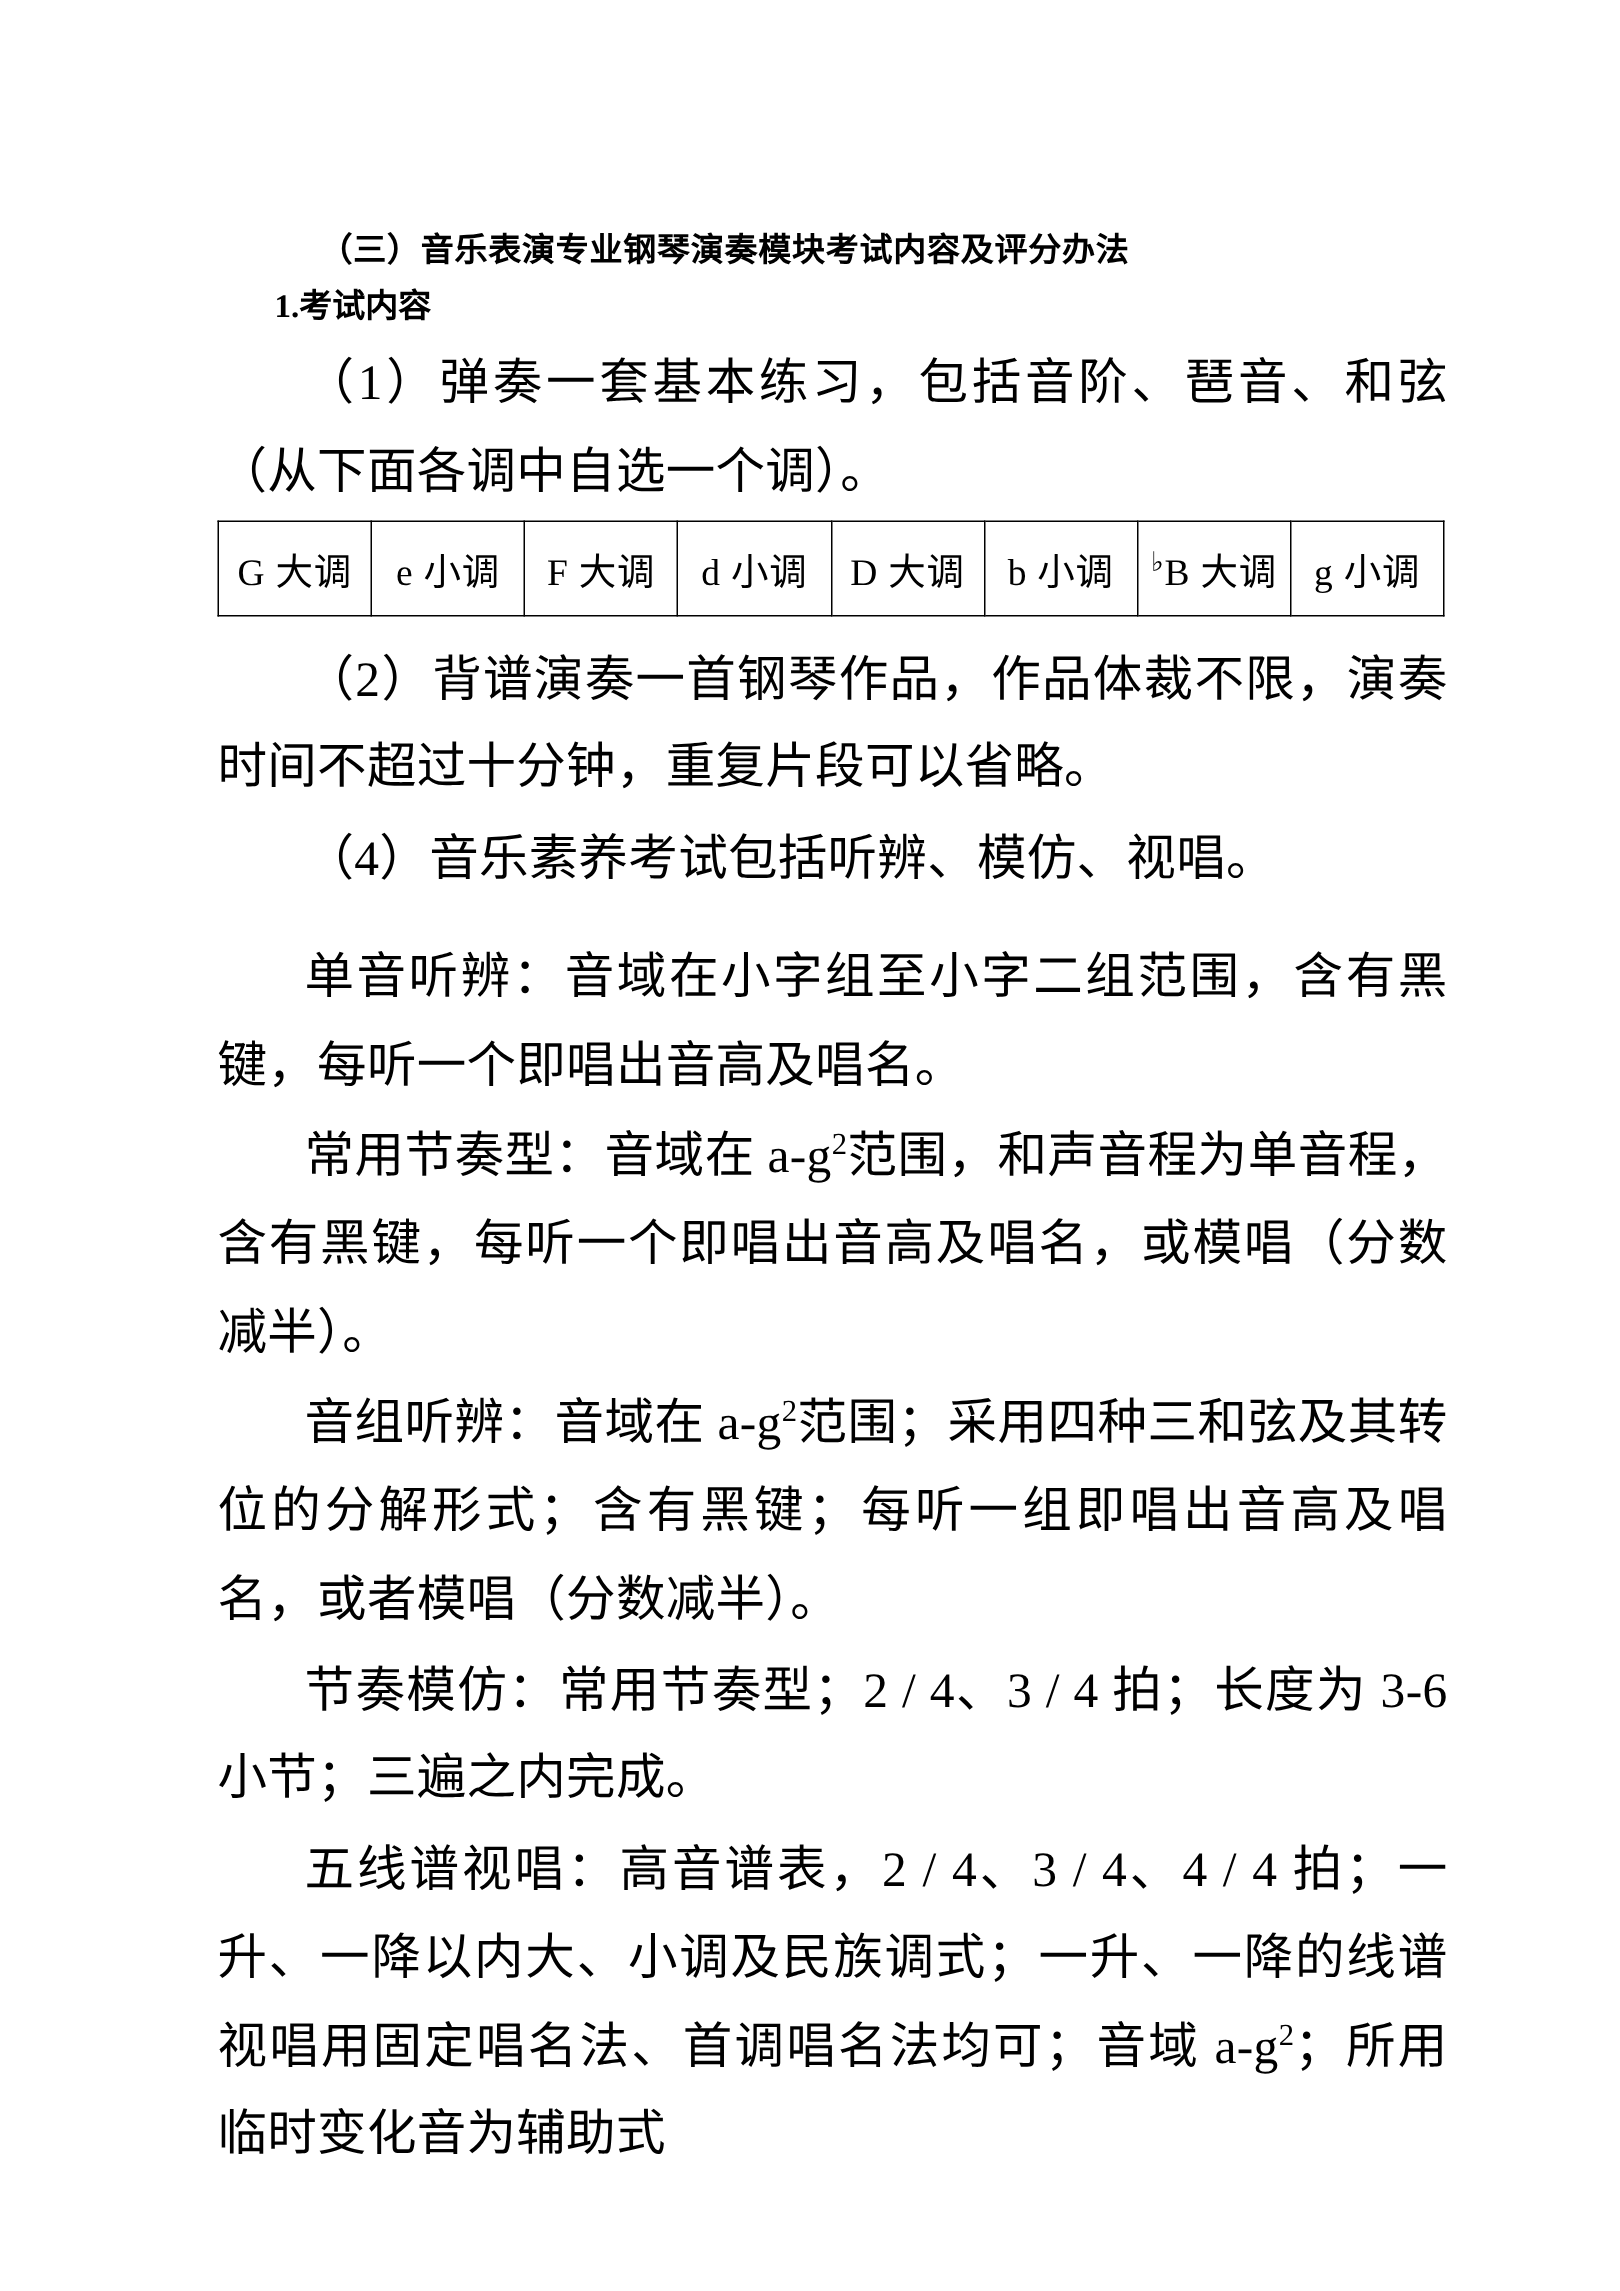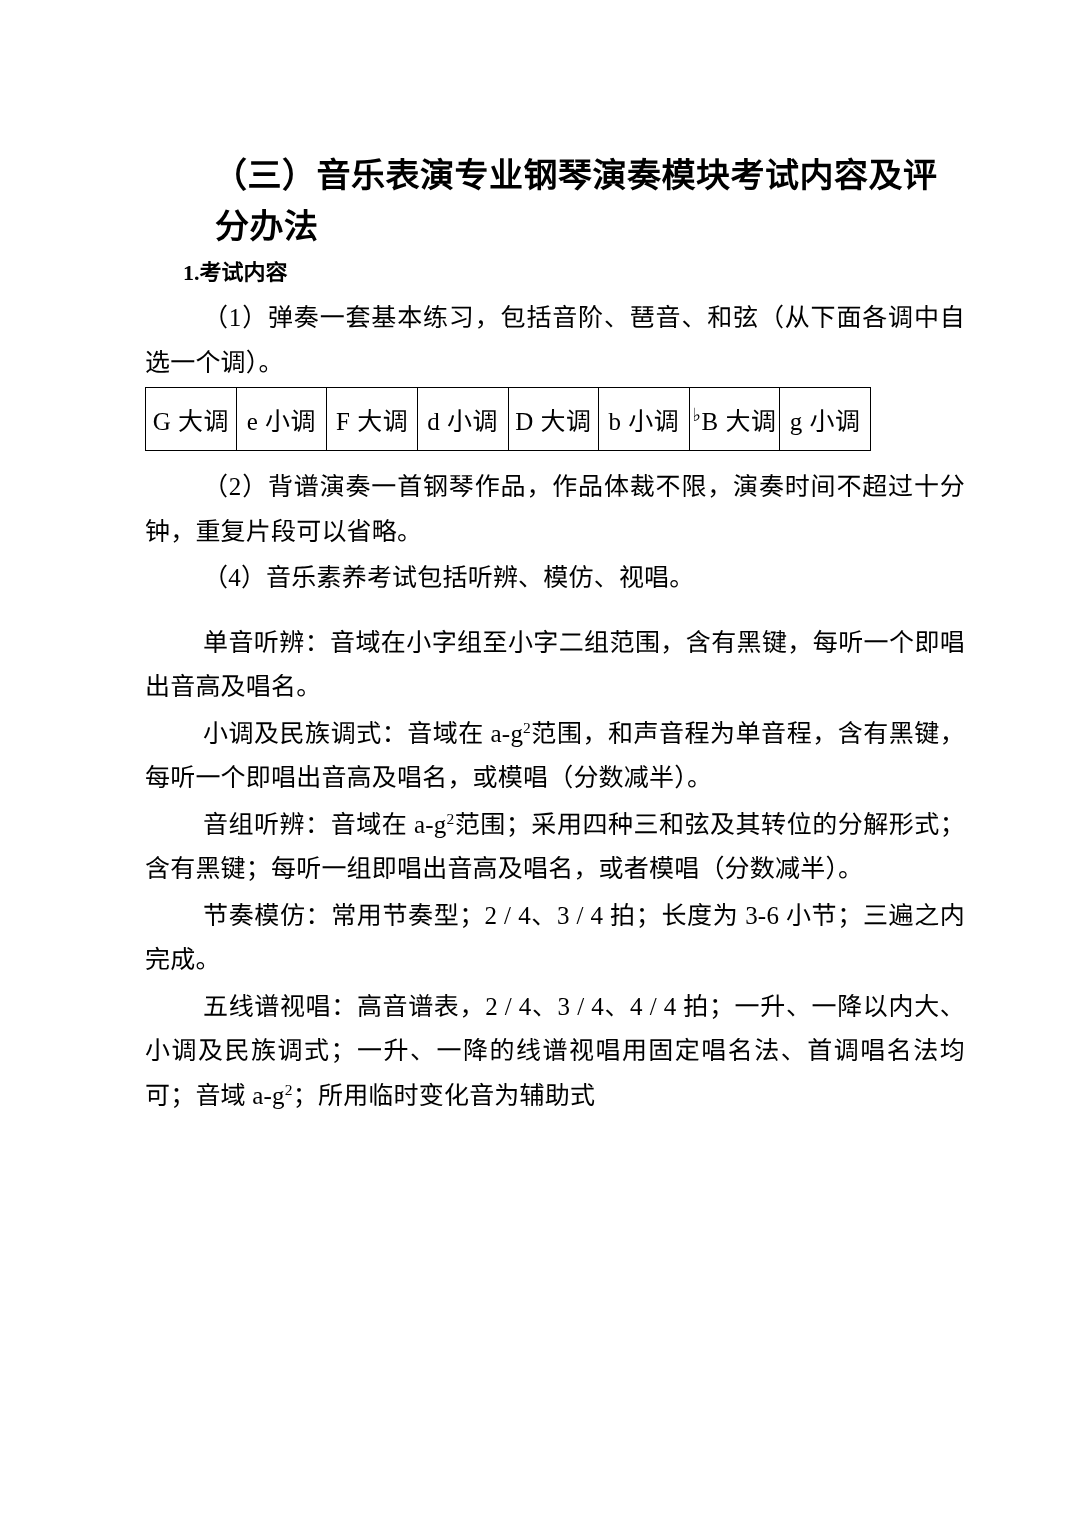--- a/index.html
+++ b/index.html
@@ -24,50 +24,50 @@
     padding: 0;
     box-sizing: border-box;
   }
   .content {
     position: absolute;
     left: 145px;
     top: 150px;
     width: 820px;
   }
   .heading {
-    font-size: 34px;
+    font-size: 22px;
     font-weight: bold;
     line-height: 1.5;
     letter-spacing: 0.5px;
     text-align: left;
     margin: 0 0 4px 0;
     padding-left: 70px;
     text-indent: -2px;
   }
   .subheading {
     font-size: 22px;
     font-weight: bold;
     line-height: 1.55;
     margin: 0 0 6px 0;
     padding-left: 38px;
   }
   p.para {
-    font-size: 25px;
+    font-size: 33px;
     line-height: 1.78;
     margin: 0 0 2px 0;
     text-align: justify;
     text-indent: 58px;
     letter-spacing: 0.2px;
   }
   .gap-md { height: 18px; }
 
   table.keytable {
     border-collapse: collapse;
     margin: 0 0 14px 0;
-    width: 726px;
+    width: 818px;
     table-layout: fixed;
   }
   table.keytable td {
     border: 1.5px solid #000000;
     height: 62px;
     text-align: center;
     vertical-align: middle;
     font-size: 25px;
     letter-spacing: 0.5px;
     padding: 0 2px;
@@ -112,21 +112,21 @@
     </table>
 
     <p class="para">（2）背谱演奏一首钢琴作品，作品体裁不限，演奏时间不超过十分钟，重复片段可以省略。</p>
 
     <p class="para">（4）音乐素养考试包括听辨、模仿、视唱。</p>
 
     <div class="gap-md"></div>
 
     <p class="para">单音听辨：音域在小字组至小字二组范围，含有黑键，每听一个即唱出音高及唱名。</p>
 
-    <p class="para"><span>小调及民族调式：音域在 a-g</span><span class="sup">2</span><span>范围，和声音程为单音程，含有黑键，每听一个即唱出音高及唱名，或模唱（分数减半）。</span></p>
+    <p class="para"><span>常用节奏型：音域在 a-g</span><span class="sup">2</span><span>范围，和声音程为单音程，含有黑键，每听一个即唱出音高及唱名，或模唱（分数减半）。</span></p>
 
     <p class="para"><span>音组听辨：音域在 a-g</span><span class="sup">2</span><span>范围；采用四种三和弦及其转位的分解形式；含有黑键；每听一组即唱出音高及唱名，或者模唱（分数减半）。</span></p>
 
     <p class="para">节奏模仿：常用节奏型；2 / 4、3 / 4 拍；长度为 3-6 小节；三遍之内完成。</p>
 
     <p class="para"><span>五线谱视唱：高音谱表，2 / 4、3 / 4、4 / 4 拍；一升、一降以内大、小调及民族调式；一升、一降的线谱视唱用固定唱名法、首调唱名法均可；音域 a-g</span><span class="sup">2</span><span>；所用临时变化音为辅助式</span></p>
 
   </div>
 </div>
 

